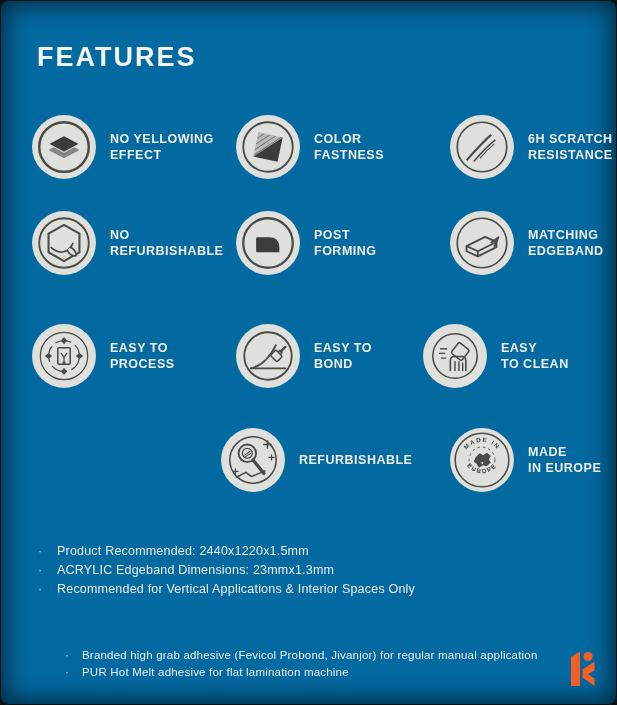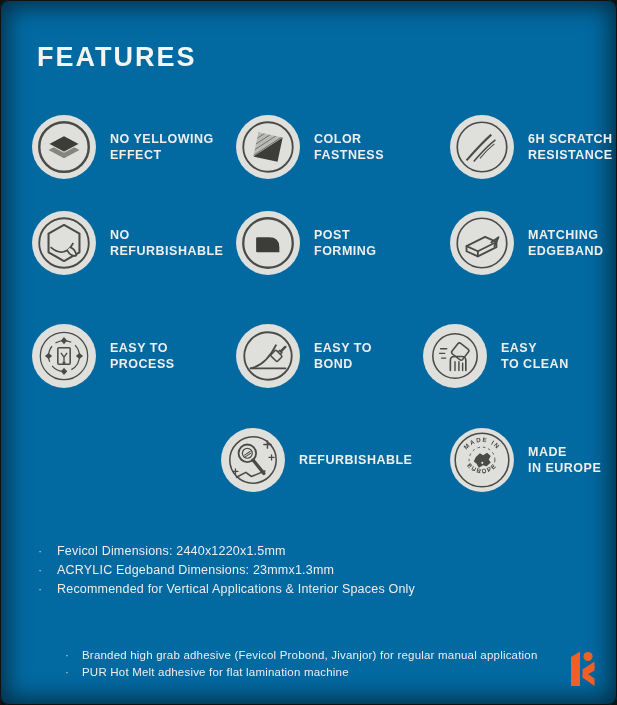--- a/index.html
+++ b/index.html
@@ -208,21 +208,21 @@
         <textPath href="#arcBot" startOffset="50%" text-anchor="middle">EUROPE</textPath>
       </text>
       <path d="M26 29 l4 -3.5 3 2 4 -2.5 3.5 3 -2 3.5 2 3 -4 3.5 -3.5 -1 -4 2.5 -2.5 -4 -2.5 -2 z" fill="#4a4b47"></path>
       <path d="M31 35 l1 -1.5 1.5 1 -1 1.5 z" fill="#dfe0dc"></path>
     </svg>
     <span class="label">MADE
 IN EUROPE</span>
   </div>
 
   <ul class="specs">
-    <li>Fevicol Dimensions: 2440x1220x1.5mm</li>
+    <li>Product Recommended: 2440x1220x1.5mm</li>
     <li>ACRYLIC Edgeband Dimensions: 23mmx1.3mm</li>
     <li>Recommended for Vertical Applications &amp; Interior Spaces Only</li>
   </ul>
 
   <ul class="subspecs">
     <li>Branded high grab adhesive (Fevicol Probond, Jivanjor) for regular manual application</li>
     <li>PUR Hot Melt adhesive for flat lamination machine</li>
   </ul>
 
   <svg class="logo" width="36" height="40" viewBox="0 0 36 40">

